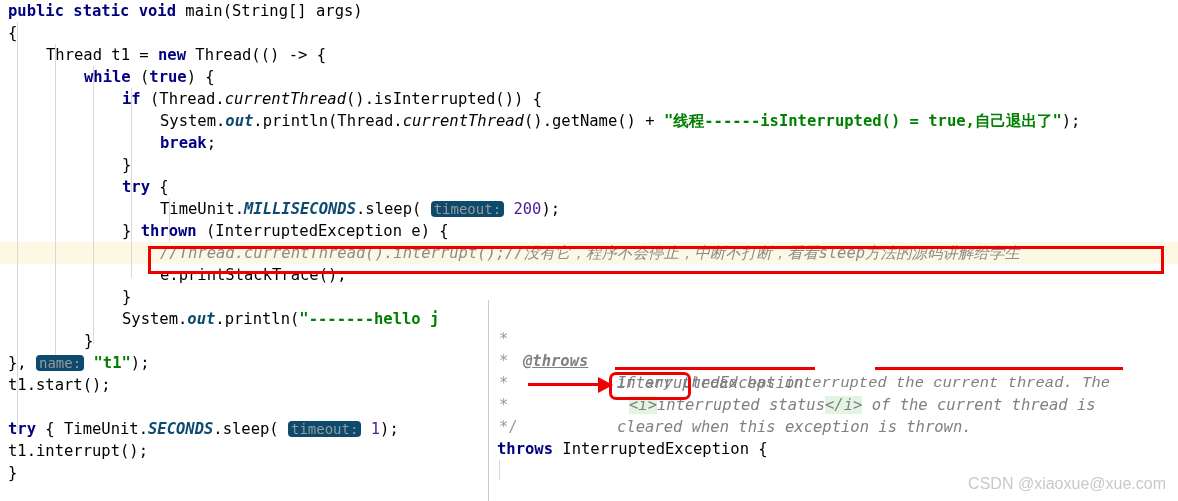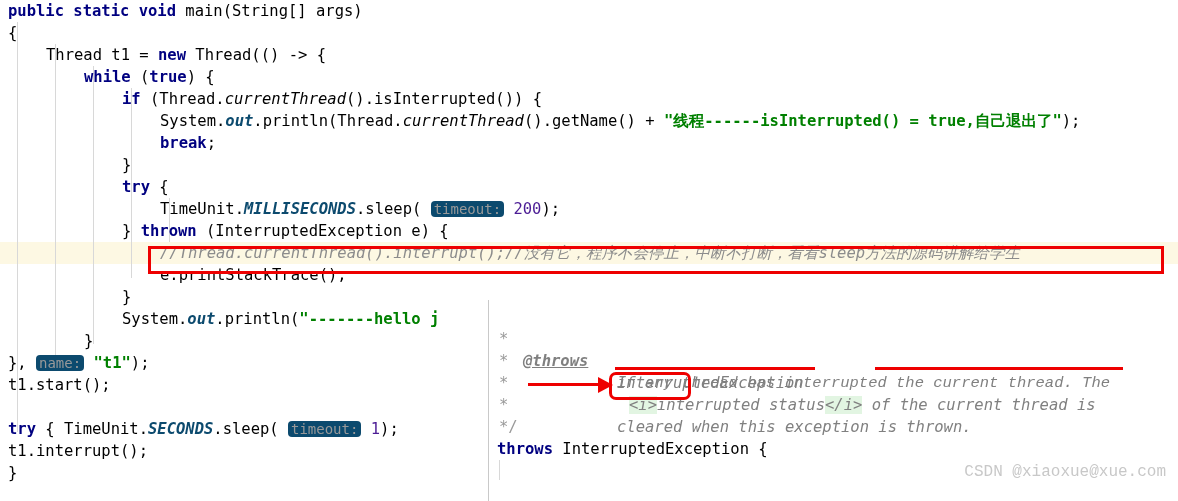--- a/index.html
+++ b/index.html
@@ -131,22 +131,22 @@
     position: absolute;
     width: 0; height: 0;
     border-top: 8px solid transparent;
     border-bottom: 8px solid transparent;
     border-left: 15px solid #ee0000;
   }
 
   
   #watermark {
     position: absolute;
-    right: 12px; bottom: 20px;
-    font-family: Liberation Mono, monospace;
+    right: 12px; bottom: 8px;
+    font-family: Liberation Sans, sans-serif;
     font-size: 16px;
     color: #c8c8c8;
     white-space: pre;
   }
 </style>
 </head>
 <body>
 
 <div id="editor">
 

